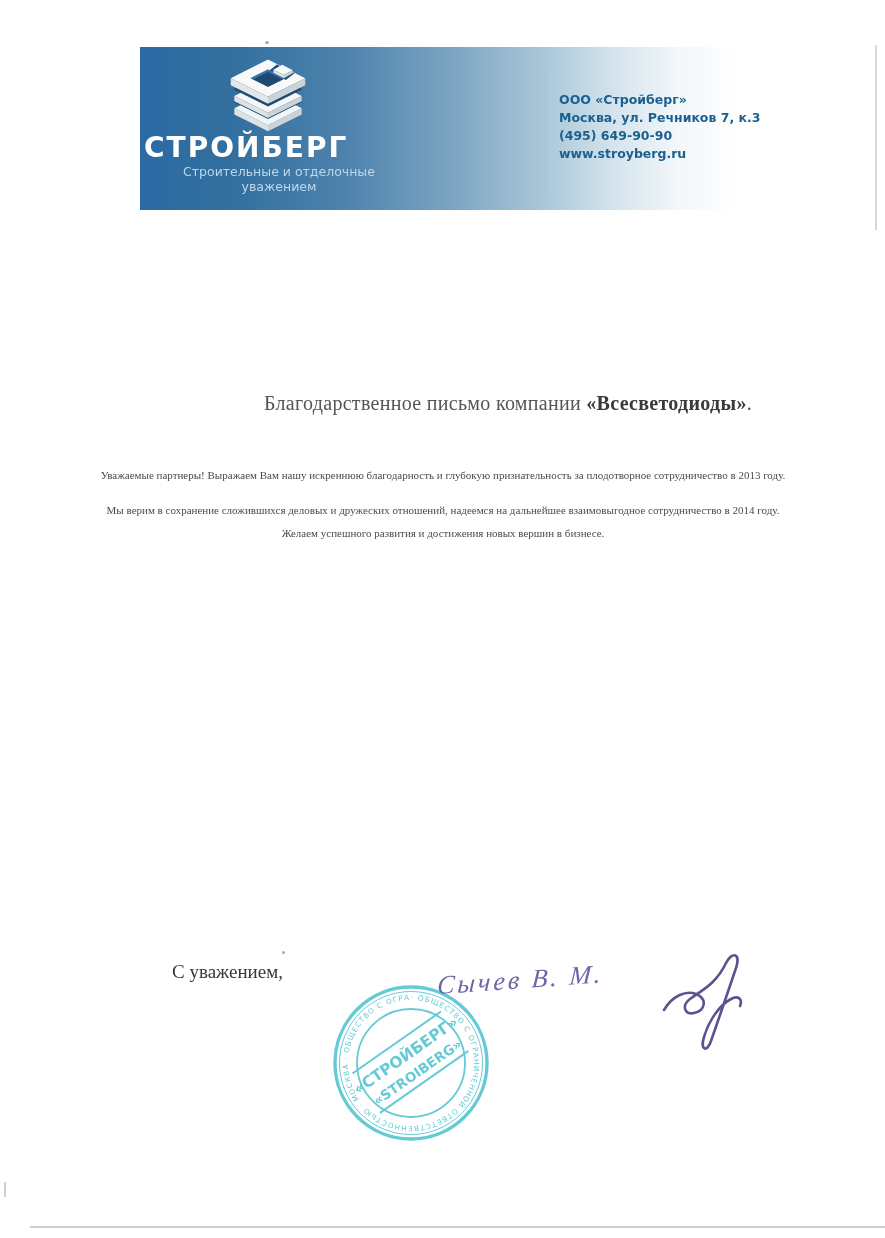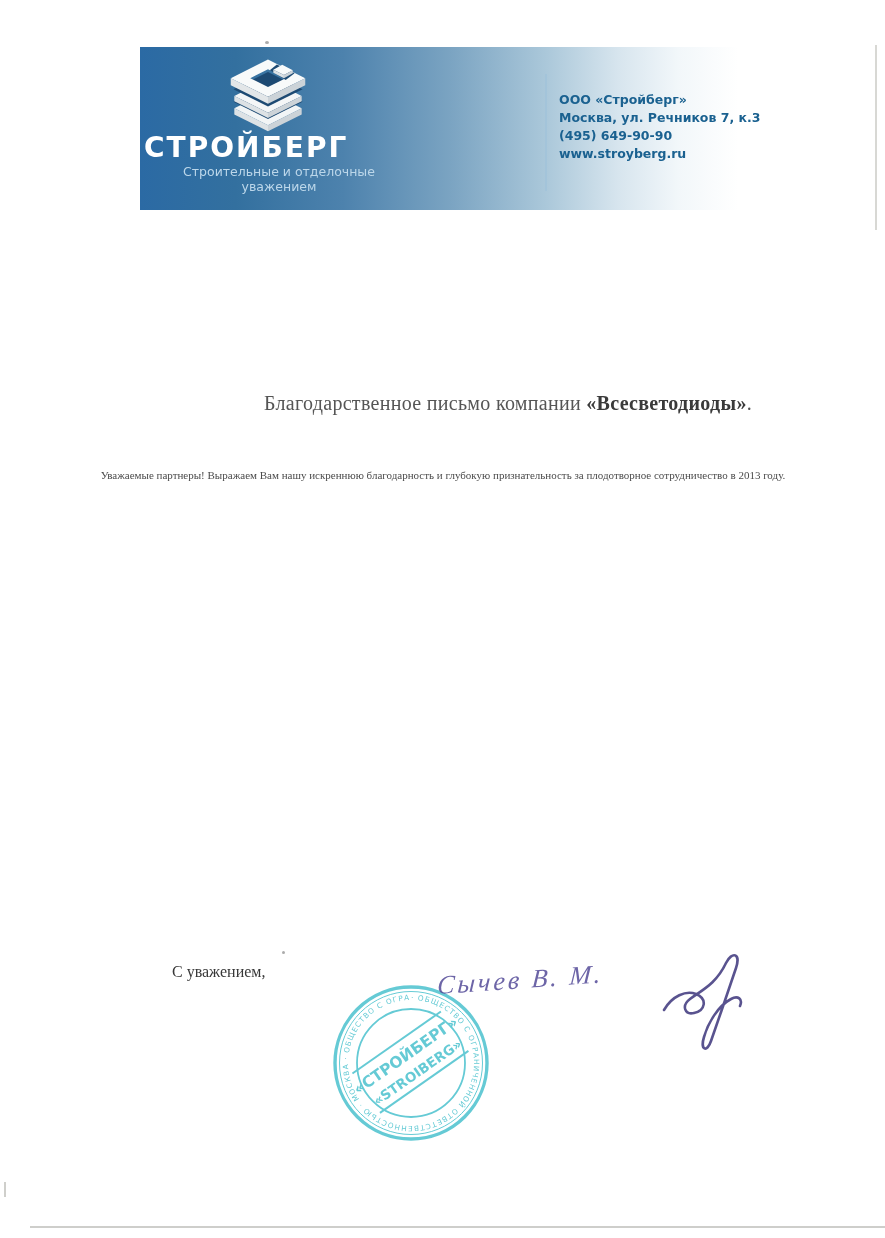--- a/index.html
+++ b/index.html
@@ -36,21 +36,21 @@
   
   .title {
     position:absolute; left:0; top:392px; width:752px; text-align:right;
     font-size:20px; color:#555; letter-spacing:.3px;
   }
   .title .company-name { font-weight:700; color:#3a3a3a; }
   .body-block { position:absolute; left:88px; top:464px; width:710px; text-align:center; }
   .body-block p { font-size:11px; line-height:23.5px; color:#4b4b4b; margin:0 0 11px 0; }
 
   .closing {
-    position:absolute; left:172px; top:960px; font-size:16px; line-height:24px;
+    position:absolute; left:172px; top:960px; font-size:19px; line-height:24px;
     color:#383838; white-space:nowrap;
   }
 
   
   .stamp { position:absolute; left:329px; top:981px; width:164px; height:164px;
            mix-blend-mode:multiply; opacity:.88; filter:blur(.3px); }
   .stamp text { font-family:"DejaVu Sans", sans-serif; }
 
   
   .hand-name {
@@ -116,20 +116,21 @@
       <div>Москва, ул. Речников 7, к.3</div>
       <div>(495) 649-90-90</div>
       <div>www.stroyberg.ru</div>
     </div>
   </div>
 
   <div class="title"><span>Благодарственное письмо компании </span><span class="company-name">«Всесветодиоды»</span><span>.</span></div>
 
   <div class="body-block">
     <p>Уважаемые партнеры! Выражаем Вам нашу искреннюю благодарность и глубокую признательность за плодотворное сотрудничество в 2013 году.</p>
+    <p>Мы верим в сохранение сложившихся деловых и дружеских отношений, надеемся на дальнейшее взаимовыгодное сотрудничество в 2014 году. Желаем успешного развития и достижения новых вершин в бизнесе.</p>
   </div>
 
   <div class="closing">
     <div>С уважением,</div>
   </div>
 
   <svg class="stamp" viewBox="0 0 164 164" xmlns="http://www.w3.org/2000/svg">
     <defs>
       <path id="ringPath" d="M 82,19 A 63,63 0 1 1 81.99,19" fill="none"></path>
     </defs>

